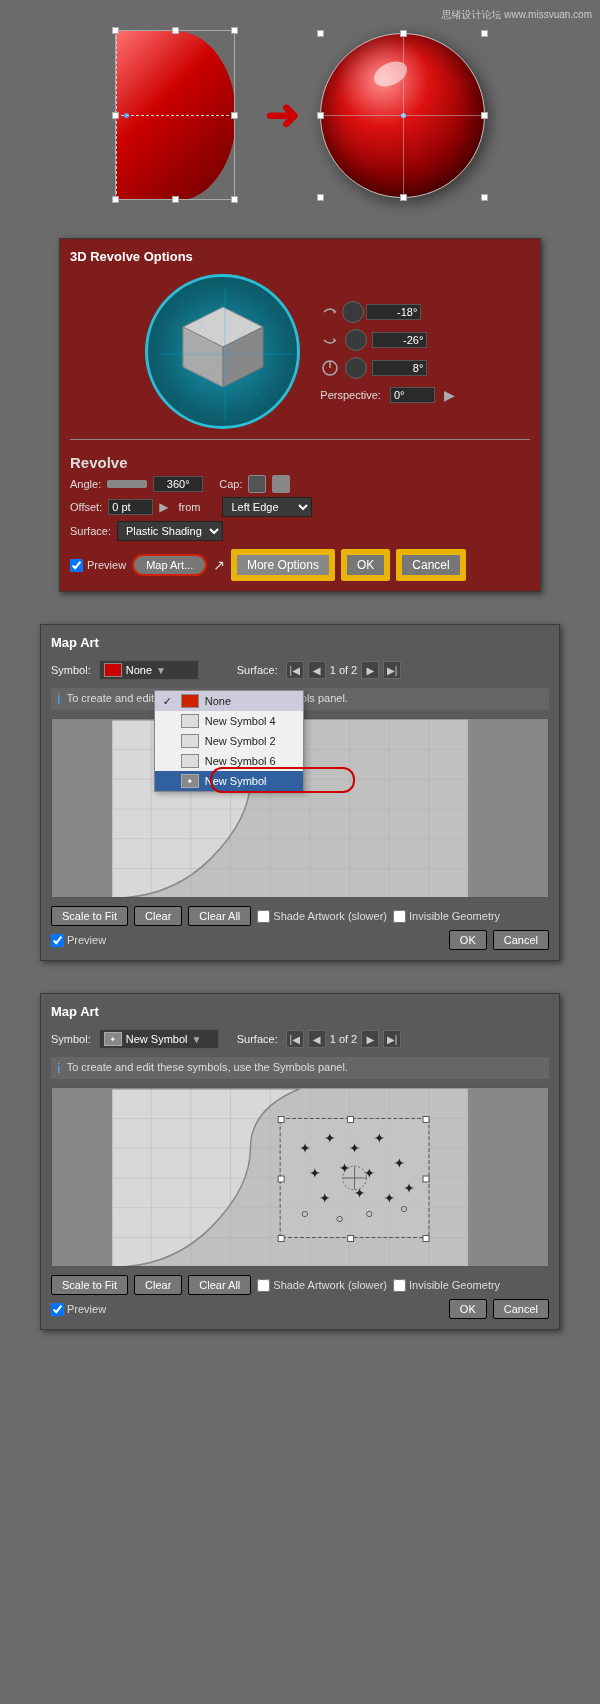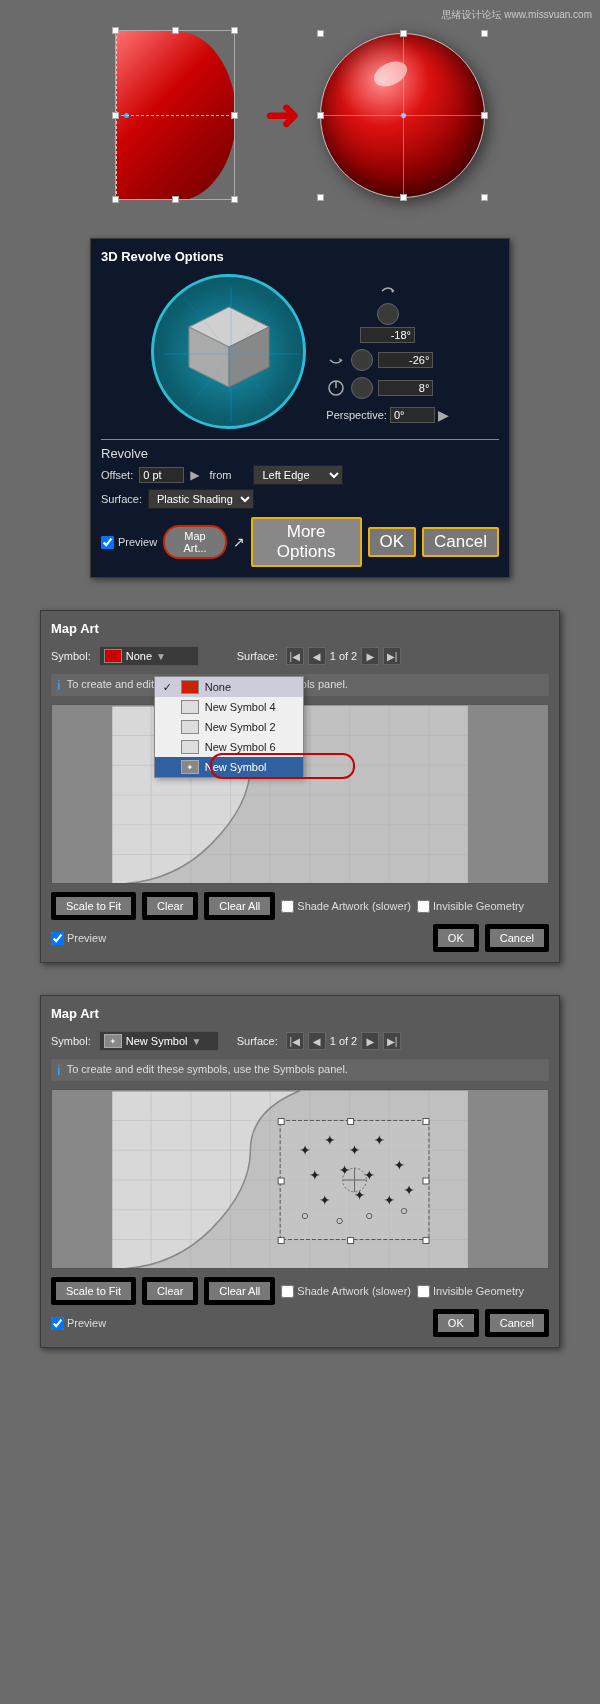--- a/index.html
+++ b/index.html
@@ -31,24 +31,24 @@
 
     .arrow-right {
       color: #cc0000;
       font-size: 40px;
       margin: 0 15px;
       line-height: 1;
     }
 
     
     .dialog {
-      background: #0f172a;
+      background: #7f1d1d;
       border: 1.5px solid #3a3a3a;
       margin: 0 auto 8px auto;
-      width: 420px;
+      width: 482px;
       padding: 10px;
       box-shadow: 2px 2px 6px rgba(0,0,0,0.5);
     }
     .dialog-title {
       color: #fff;
       font-size: 13px;
       font-weight: bold;
       margin-bottom: 10px;
     }
 
@@ -82,25 +82,25 @@
       color: #fff;
       font-size: 11px;
       width: 55px;
       padding: 1px 3px;
       text-align: right;
     }
 
     
     .section-header {
       color: #ddd;
-      font-size: 13px;
-      font-weight: normal;
+      font-size: 15px;
+      font-weight: bold;
       margin: 8px 0 4px 0;
       border-top: 1px solid #888;
-      padding-top: 6px;
+      padding-top: 14px;
     }
 
     .angle-row {
       display: flex;
       align-items: center;
       gap: 6px;
       color: #ddd;
       font-size: 11px;
       margin-bottom: 4px;
     }
@@ -166,23 +166,23 @@
     }
     .checkbox-label {
       display: flex;
       align-items: center;
       gap: 4px;
       color: #ddd;
       font-size: 11px;
     }
     .btn {
       background: #888;
-      border: 2px solid #eab308;
+      border: 6px solid #eab308;
       color: #fff;
-      font-size: 17px;
+      font-size: 12px;
       padding: 3px 10px;
       cursor: pointer;
       border-radius: 2px;
     }
     .btn-highlight {
       background: #5a90c0;
       border: 2px solid #cc0000;
       border-radius: 50%;
       padding: 3px 10px;
     }
@@ -290,21 +290,21 @@
 
     
     .map-art-toolbar {
       display: flex;
       align-items: center;
       gap: 6px;
       margin-bottom: 4px;
     }
     .map-btn {
       background: #777;
-      border: 5px solid #000000;
+      border: 1px solid #000000;
       color: #fff;
       font-size: 11px;
       padding: 3px 10px;
       cursor: pointer;
       border-radius: 2px;
     }
     .checkbox-sm {
       display: flex;
       align-items: center;
       gap: 3px;
@@ -418,21 +418,21 @@
         <polygon points="50,5 90,25 50,45 10,25" fill="#d0d0d0" stroke="#888" stroke-width="1"></polygon>
 
         <polygon points="10,25 50,45 50,85 10,65" fill="#aaa" stroke="#888" stroke-width="1"></polygon>
 
         <polygon points="90,25 50,45 50,85 90,65" fill="#888" stroke="#777" stroke-width="1"></polygon>
       </svg>
     </div>
 
     <div style="display:flex;flex-direction:column;gap:6px;">
 
-      <div style="display:flex;align-items:center;gap:2px;flex-direction:column;">
+      <div style="display:flex;align-items:center;gap:2px;">
         <svg width="20" height="20" viewBox="0 0 20 20">
           <path d="M4,10 Q10,4 16,10" stroke="#aaa" stroke-width="1.5" fill="none"></path>
           <polygon points="16,10 13,8 14,12" fill="#aaa"></polygon>
         </svg>
         <div style="width:22px;height:22px;border-radius:50%;background:#3a3a3a;border:1px solid #666;"></div>
         <input type="text" value="-18°" class="rot-input" style="background: rgb(42, 42, 42); border: 1px solid rgb(85, 85, 85); color: rgb(255, 255, 255); font-size: 11px; width: 55px; padding: 1px 3px; text-align: right;">
       </div>
 
       <div style="display:flex;align-items:center;gap:5px;">
         <svg width="20" height="20" viewBox="0 0 20 20">
@@ -445,30 +445,38 @@
 
       <div style="display:flex;align-items:center;gap:5px;">
         <svg width="20" height="20" viewBox="0 0 20 20">
           <circle cx="10" cy="10" r="7" stroke="#aaa" stroke-width="1.5" fill="none"></circle>
           <line x1="10" y1="3" x2="10" y2="10" stroke="#aaa" stroke-width="1.5"></line>
         </svg>
         <div style="width:22px;height:22px;border-radius:50%;background:#3a3a3a;border:1px solid #666;"></div>
         <input type="text" value="8°" class="rot-input" style="background: rgb(42, 42, 42); border: 1px solid rgb(85, 85, 85); color: rgb(255, 255, 255); font-size: 11px; width: 55px; padding: 1px 3px; text-align: right;">
       </div>
 
-      <div style="display:flex;align-items:center;gap:3px;color:#ddd;font-size:11px;margin-top:2px;">
+      <div style="display:flex;align-items:center;gap:9px;color:#ddd;font-size:11px;margin-top:2px;">
         <span>Perspective:</span>
         <input type="text" value="0°" style="background: rgb(42, 42, 42); border: 1px solid rgb(85, 85, 85); color: rgb(255, 255, 255); font-size: 11px; width: 45px; padding: 1px 3px;">
         <span style="color:#aaa;font-size:14px;">▶</span>
       </div>
     </div>
   </div>
 
   <div class="section-header">Revolve</div>
 
+  <div class="angle-row">
+    <span>Angle:</span>
+    <div class="slider-mini"></div>
+    <input type="text" class="angle-input" style="background: rgb(42, 42, 42); border: 1px solid rgb(85, 85, 85); color: rgb(255, 255, 255); font-size: 11px; width: 50px; padding: 1px 3px; text-align: center;" value="360°">
+    <span style="margin-left:10px;">Cap:</span>
+    <span class="cap-icon"></span>
+    <span class="cap-icon active"></span>
+  </div>
 
   <div class="offset-row">
     <span>Offset:</span>
     <input type="text" class="offset-input" style="background: rgb(42, 42, 42); border: 1px solid rgb(85, 85, 85); color: rgb(255, 255, 255); font-size: 11px; width: 45px; padding: 1px 3px;" value="0 pt">
     <span style="color:#aaa;font-size:12px;">▶</span>
     <span style="margin-left:4px;">from</span>
     <select class="select-box" style="margin-left:16px;">
       <option>Left Edge</option>
     </select>
   </div>

